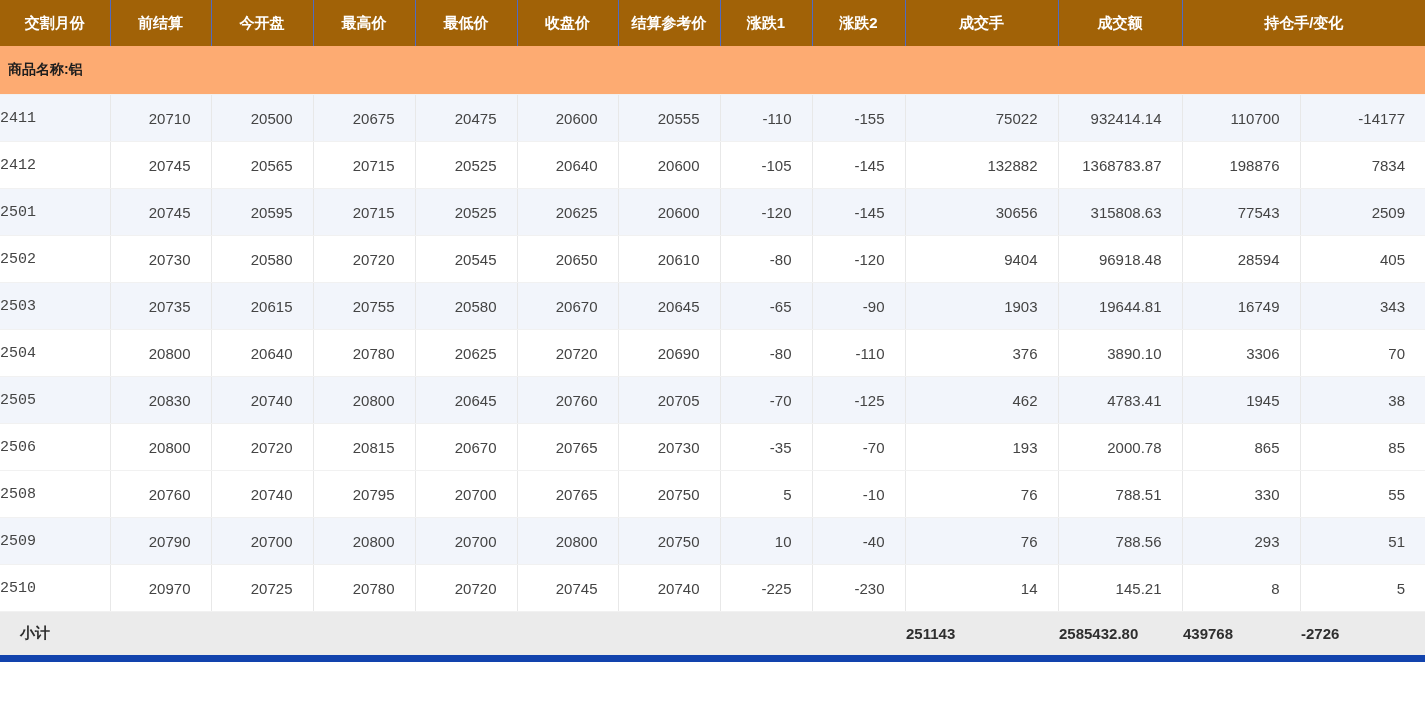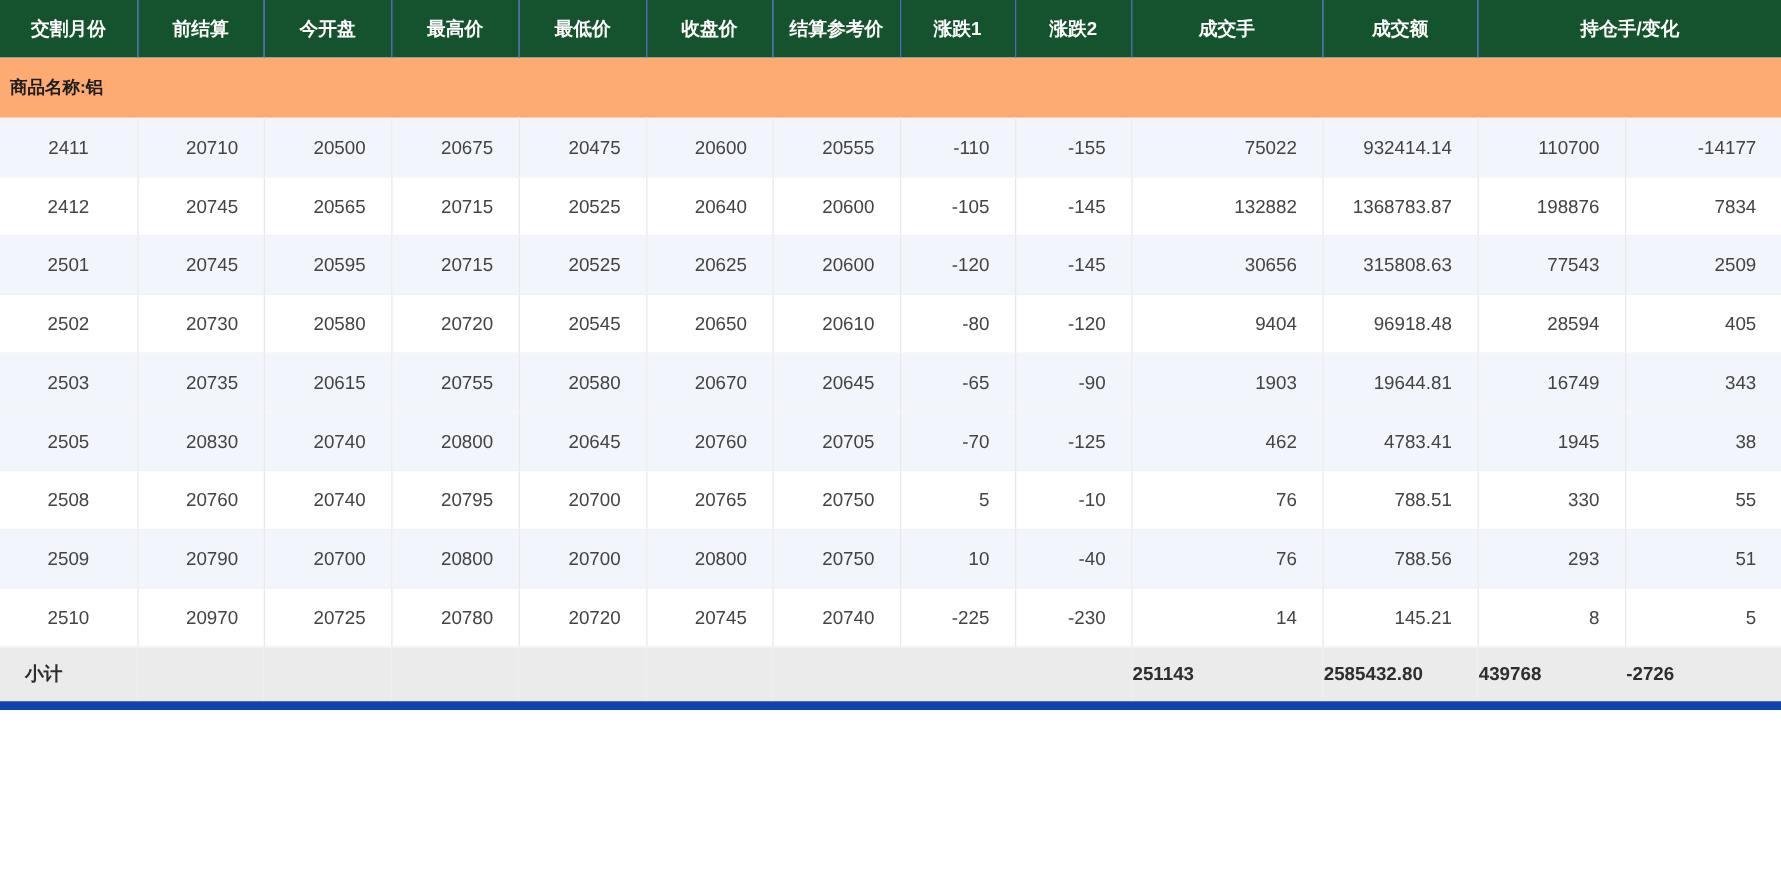--- a/index.html
+++ b/index.html
@@ -4,39 +4,39 @@
 <style>
   html,body{margin:0;padding:0;}
   body{
     width:1425px;height:706px;overflow:hidden;background:#ffffff;
     font-family:"Liberation Sans","DejaVu Sans",sans-serif;
     -webkit-font-smoothing:antialiased;
   }
   table{border-collapse:collapse;table-layout:fixed;width:1425px;}
   
   thead th{
-    background:#14532d;color:#ffffff;font-weight:bold;font-size:15px;
+    background:#a16207;color:#ffffff;font-weight:bold;font-size:15px;
     height:46px;text-align:center;padding:0;
     border-right:1px solid #4f6bc4;
   }
   thead th:last-child{border-right:none;}
   
   td.group{
     background:#fdab72;color:#1d1d1d;font-weight:bold;font-size:14px;
     height:48px;text-align:left;padding:0 0 0 8px;
   }
   
   tbody td{
     height:46px;font-size:15px;color:#444444;
     text-align:right;padding:0 20px 0 0;
     border-right:1px solid #e8e8e8;border-bottom:1px solid #f1f1f1;
     white-space:nowrap;overflow:hidden;
   }
   tbody td:last-child{border-right:none;}
-  tbody td.month{text-align:center;padding:0;}
+  tbody td.month{text-align:left;padding:0;font-family:Liberation Mono, monospace;}
   tbody tr.alt td{background:#f2f5fb;}
   tbody tr.plain td{background:#ffffff;}
   
   tr.subtotal td{
     background:#ebebeb;color:#2e2e2e;font-weight:bold;font-size:15px;
     height:41px;border-right:none;border-bottom:none;border-top:1px solid #e2e2e2;
   }
   tr.subtotal td.sub-label{text-align:left;padding:0 0 0 20px;}
   
   .bottom-bar{width:1425px;height:7px;background:#1243ad;}
@@ -149,34 +149,64 @@
         <td class="num">20580</td>
         <td class="num">20670</td>
         <td class="num">20645</td>
         <td class="num">-65</td>
         <td class="num">-90</td>
         <td class="num">1903</td>
         <td class="num">19644.81</td>
         <td class="num">16749</td>
         <td class="num">343</td>
       </tr>
+      <tr class="plain">
+        <td class="month">2504</td>
+        <td class="num">20800</td>
+        <td class="num">20640</td>
+        <td class="num">20780</td>
+        <td class="num">20625</td>
+        <td class="num">20720</td>
+        <td class="num">20690</td>
+        <td class="num">-80</td>
+        <td class="num">-110</td>
+        <td class="num">376</td>
+        <td class="num">3890.10</td>
+        <td class="num">3306</td>
+        <td class="num">70</td>
+      </tr>
       <tr class="alt">
         <td class="month">2505</td>
         <td class="num">20830</td>
         <td class="num">20740</td>
         <td class="num">20800</td>
         <td class="num">20645</td>
         <td class="num">20760</td>
         <td class="num">20705</td>
         <td class="num">-70</td>
         <td class="num">-125</td>
         <td class="num">462</td>
         <td class="num">4783.41</td>
         <td class="num">1945</td>
         <td class="num">38</td>
+      </tr>
+      <tr class="plain">
+        <td class="month">2506</td>
+        <td class="num">20800</td>
+        <td class="num">20720</td>
+        <td class="num">20815</td>
+        <td class="num">20670</td>
+        <td class="num">20765</td>
+        <td class="num">20730</td>
+        <td class="num">-35</td>
+        <td class="num">-70</td>
+        <td class="num">193</td>
+        <td class="num">2000.78</td>
+        <td class="num">865</td>
+        <td class="num">85</td>
       </tr>
       <tr class="plain">
         <td class="month">2508</td>
         <td class="num">20760</td>
         <td class="num">20740</td>
         <td class="num">20795</td>
         <td class="num">20700</td>
         <td class="num">20765</td>
         <td class="num">20750</td>
         <td class="num">5</td>

